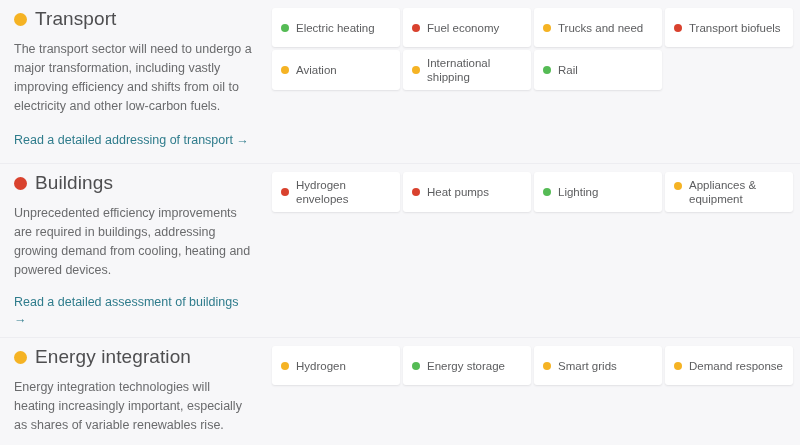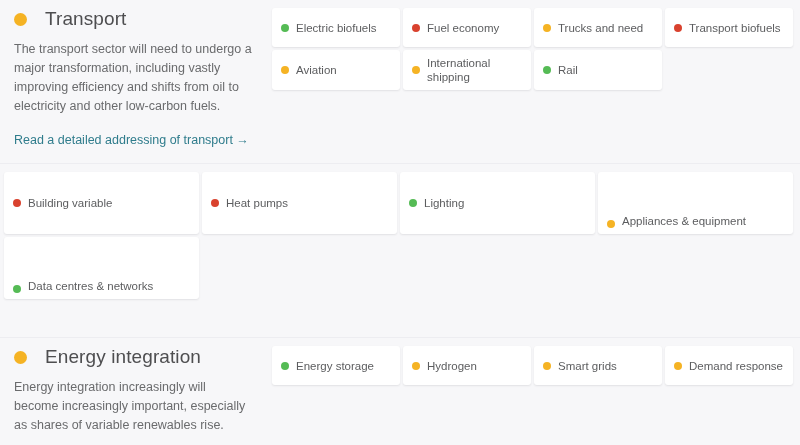--- a/index.html
+++ b/index.html
@@ -47,21 +47,20 @@
     gap: 8px;
     margin: 0 0 10px 0;
     padding: 0;
   }
   .section-title {
     font-size: 19px;
     font-weight: 400;
     color: #4e4e50;
     letter-spacing: 0.1px;
     line-height: 22px;
-    margin-left: 10px;
   }
 
   .dot {
     display: inline-block;
     border-radius: 50%;
     flex: 0 0 auto;
   }
   .dot-lg { width: 13px; height: 13px; }
   .dot-sm { width: 8px; height: 8px; }
 
@@ -108,21 +107,21 @@
     box-sizing: border-box;
     cursor: pointer;
   }
   .card.two-line { align-items: flex-start; }
   .card-inner {
     display: flex;
     align-items: center;
     gap: 7px;
     width: 100%;
   }
-  .card.two-line .card-inner { align-items: flex-end; margin-top: 36px; }
+  .card.two-line .card-inner { align-items: flex-start; }
   .card.two-line .dot { margin-top: 4px; }
   .card-label {
     font-size: 11.5px;
     line-height: 14px;
     color: #5c5d5f;
   }
 
   
   .sec-transport  { height: 163px; }
   .sec-buildings  { height: 173px; }
@@ -140,21 +139,21 @@
         <span class="section-title">Transport</span>
       </div>
       <p class="section-desc">The transport sector will need to undergo a major transformation, including vastly improving efficiency and shifts from oil to electricity and other low-carbon fuels.</p>
       <a class="section-link">Read a detailed addressing of transport →</a>
     </div>
     <div class="section-right">
       <div class="card-grid">
         <div class="card">
           <span class="card-inner">
             <span class="dot dot-sm dot-green"></span>
-            <span class="card-label">Electric biofuels</span>
+            <span class="card-label">Electric heating</span>
           </span>
         </div>
         <div class="card">
           <span class="card-inner">
             <span class="dot dot-sm dot-red"></span>
             <span class="card-label">Fuel economy</span>
           </span>
         </div>
         <div class="card">
           <span class="card-inner">
@@ -184,81 +183,83 @@
           <span class="card-inner">
             <span class="dot dot-sm dot-green"></span>
             <span class="card-label">Rail</span>
           </span>
         </div>
       </div>
     </div>
   </div>
 
   <div class="section sec-buildings">
+    <div class="section-left">
+      <div class="section-heading">
+        <span class="dot dot-lg dot-red"></span>
+        <span class="section-title">Buildings</span>
+      </div>
+      <p class="section-desc">Unprecedented efficiency improvements are required in buildings, addressing growing demand from cooling, heating and powered devices.</p>
+      <a class="section-link">Read a detailed assessment of buildings →</a>
+    </div>
     <div class="section-right">
       <div class="card-grid">
         <div class="card">
           <span class="card-inner">
             <span class="dot dot-sm dot-red"></span>
-            <span class="card-label">Building variable</span>
+            <span class="card-label">Hydrogen envelopes</span>
           </span>
         </div>
         <div class="card">
           <span class="card-inner">
             <span class="dot dot-sm dot-red"></span>
             <span class="card-label">Heat pumps</span>
           </span>
         </div>
         <div class="card">
           <span class="card-inner">
             <span class="dot dot-sm dot-green"></span>
             <span class="card-label">Lighting</span>
           </span>
         </div>
         <div class="card two-line">
           <span class="card-inner">
             <span class="dot dot-sm dot-yellow"></span>
             <span class="card-label">Appliances &amp; equipment</span>
-          </span>
-        </div>
-        <div class="card two-line">
-          <span class="card-inner">
-            <span class="dot dot-sm dot-green"></span>
-            <span class="card-label">Data centres &amp; networks</span>
           </span>
         </div>
       </div>
     </div>
   </div>
 
   <div class="section sec-energy">
     <div class="section-left">
       <div class="section-heading">
         <span class="dot dot-lg dot-yellow"></span>
         <span class="section-title">Energy integration</span>
       </div>
-      <p class="section-desc">Energy integration increasingly will become increasingly important, especially as shares of variable renewables rise.</p>
+      <p class="section-desc">Energy integration technologies will heating increasingly important, especially as shares of variable renewables rise.</p>
     </div>
     <div class="section-right">
       <div class="card-grid">
         <div class="card">
           <span class="card-inner">
+            <span class="dot dot-sm dot-yellow"></span>
+            <span class="card-label">Hydrogen</span>
+          </span>
+        </div>
+        <div class="card">
+          <span class="card-inner">
             <span class="dot dot-sm dot-green"></span>
             <span class="card-label">Energy storage</span>
           </span>
         </div>
         <div class="card">
           <span class="card-inner">
             <span class="dot dot-sm dot-yellow"></span>
-            <span class="card-label">Hydrogen</span>
-          </span>
-        </div>
-        <div class="card">
-          <span class="card-inner">
-            <span class="dot dot-sm dot-yellow"></span>
             <span class="card-label">Smart grids</span>
           </span>
         </div>
         <div class="card">
           <span class="card-inner">
             <span class="dot dot-sm dot-yellow"></span>
             <span class="card-label">Demand response</span>
           </span>
         </div>
       </div>

